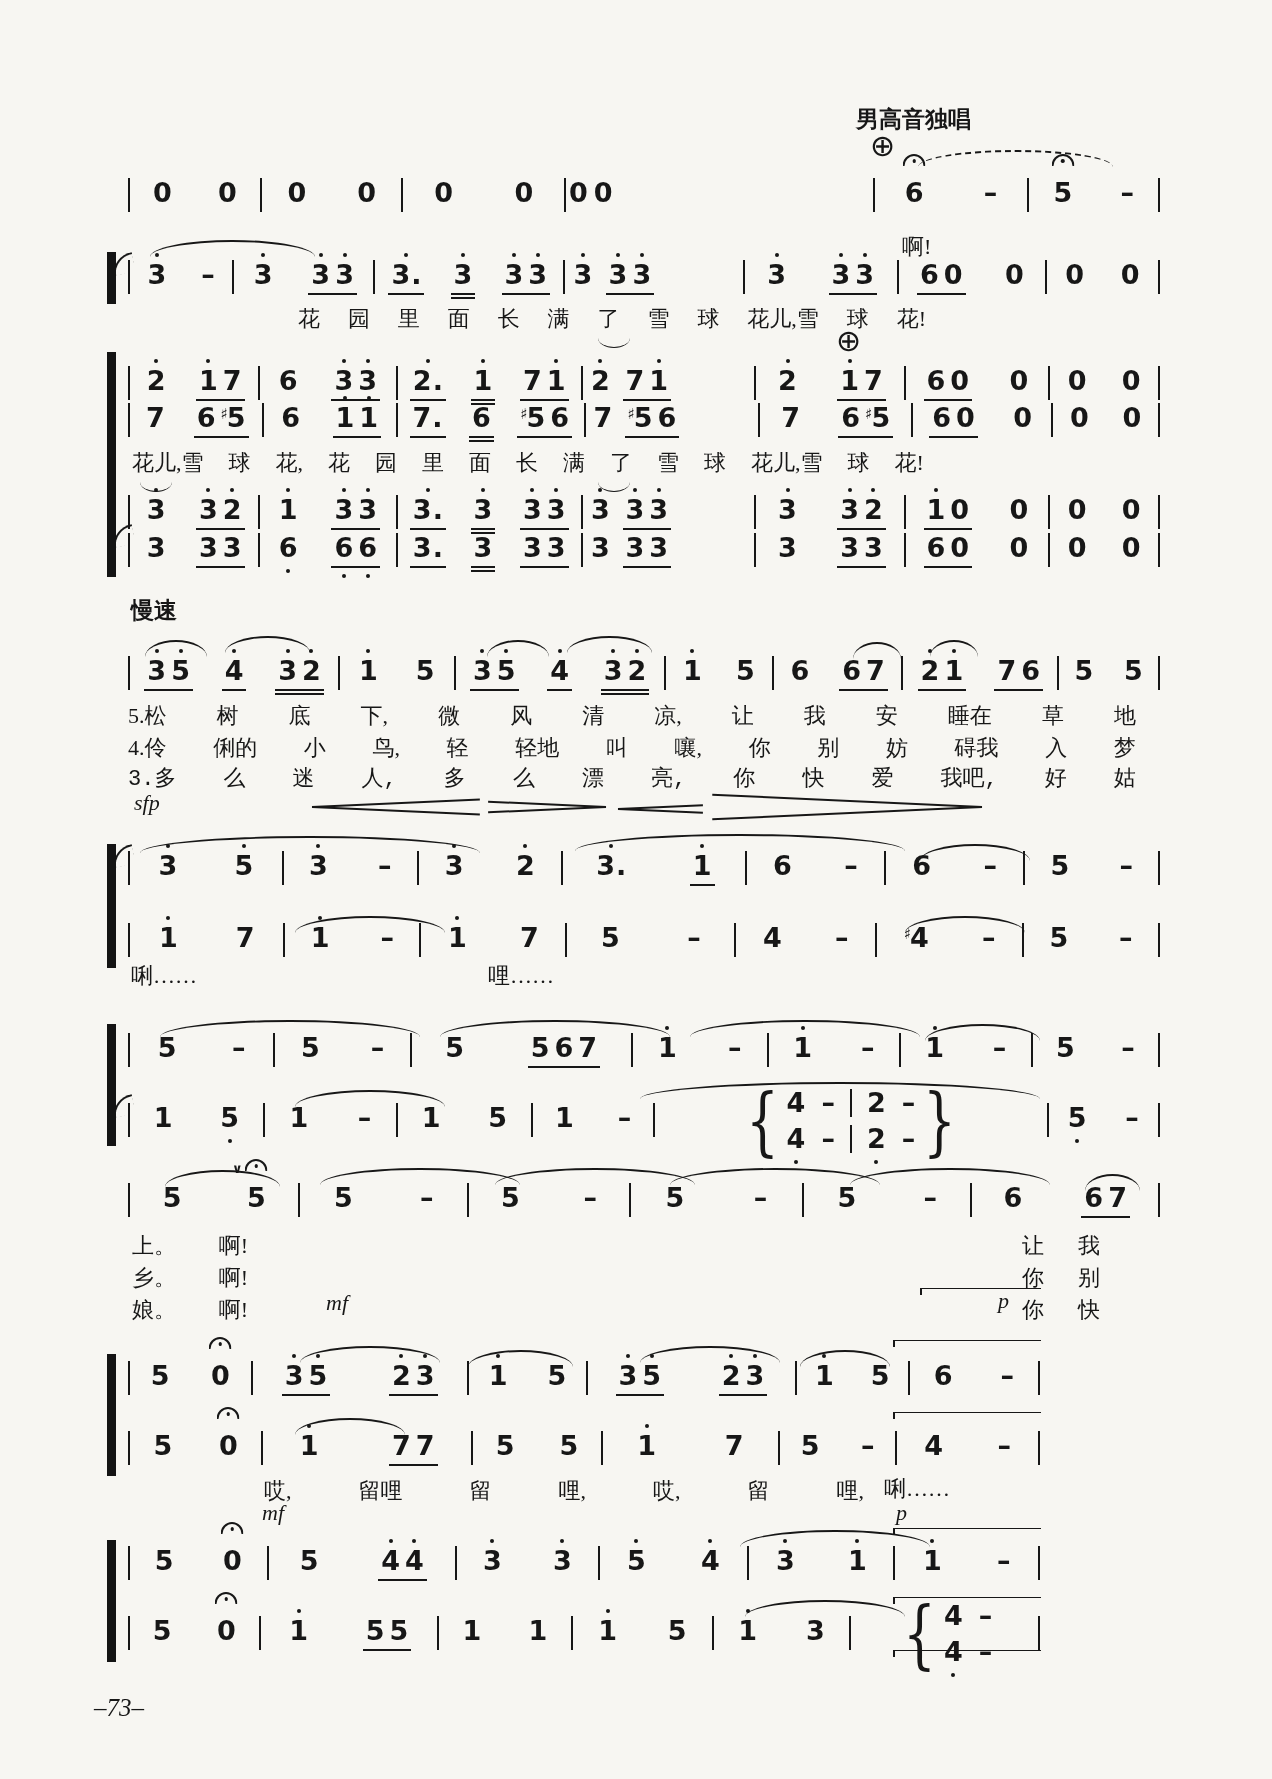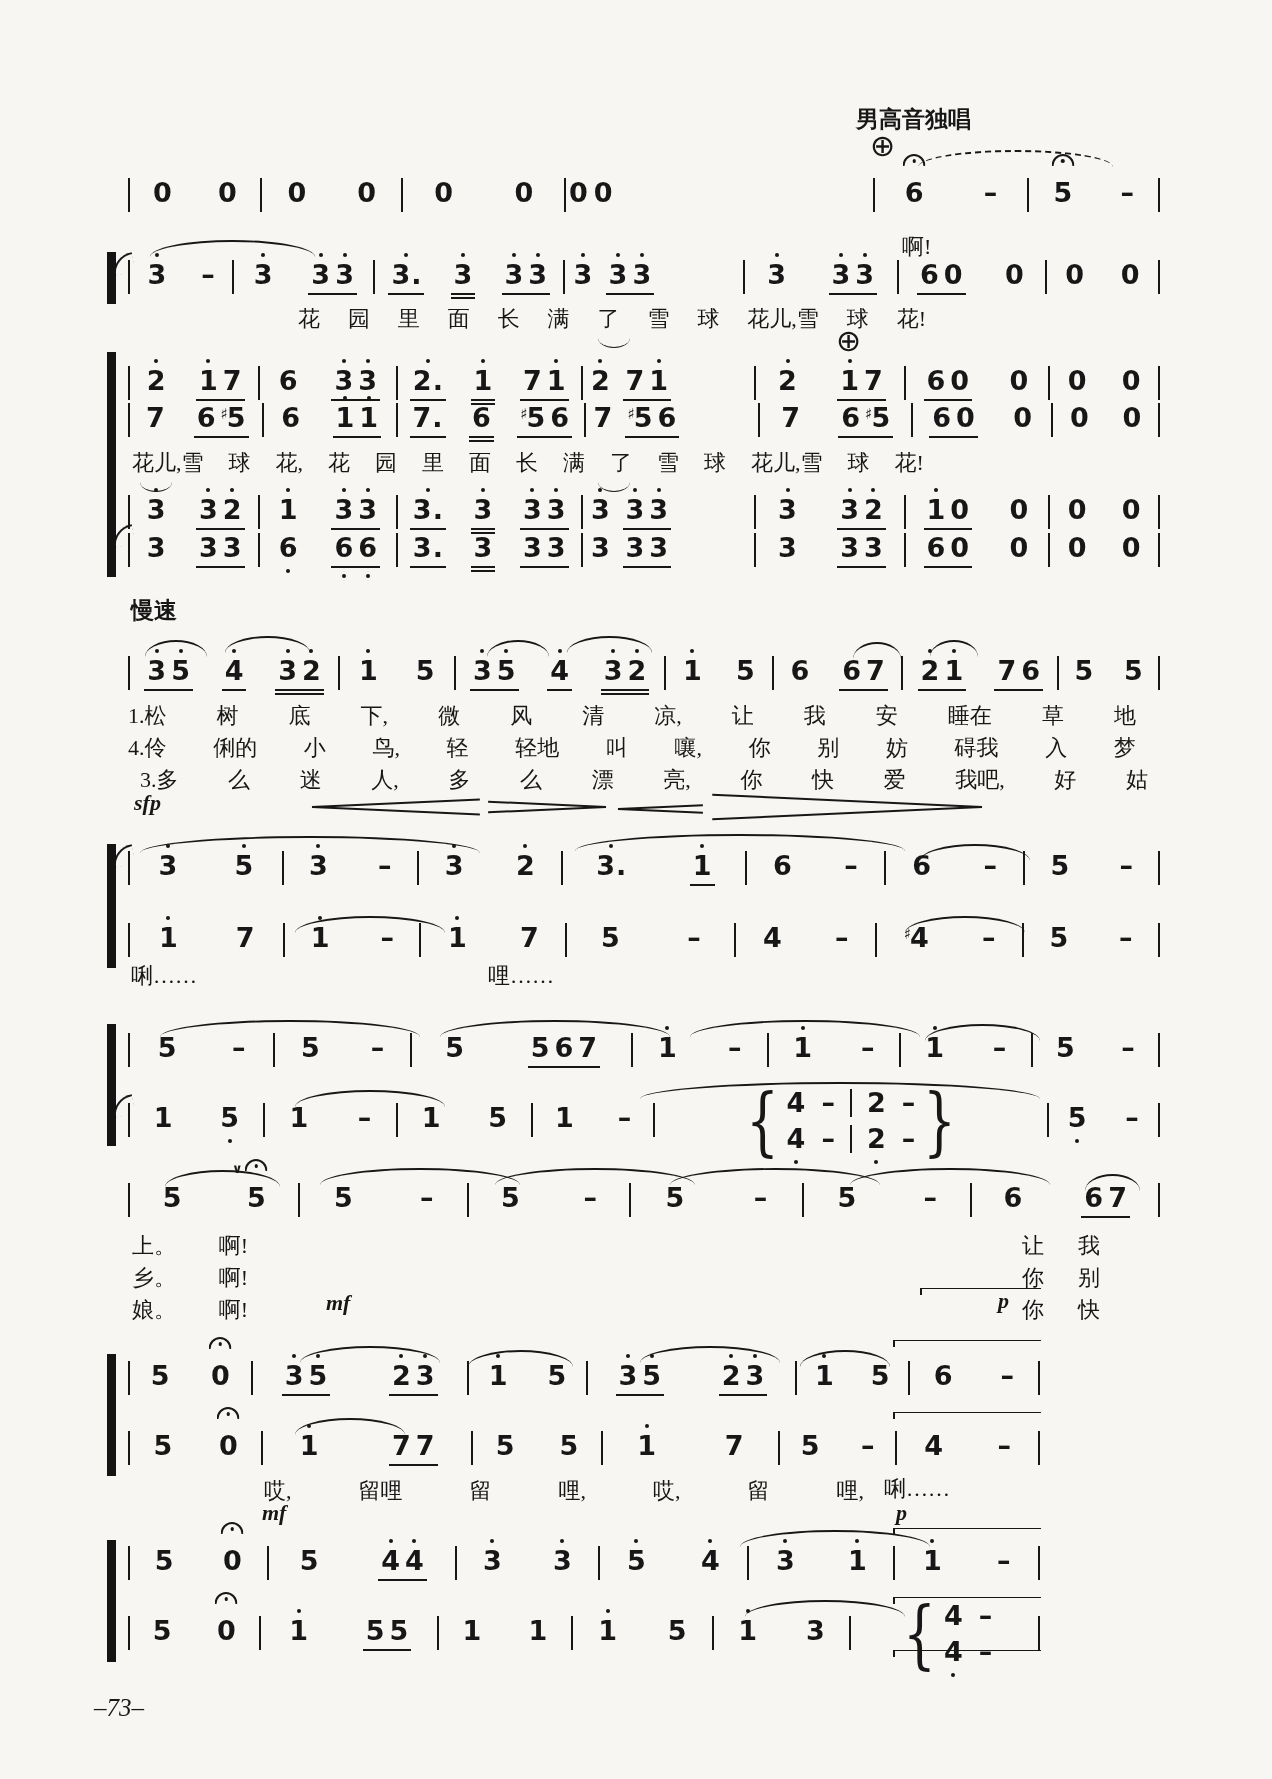--- a/index.html
+++ b/index.html
@@ -32,21 +32,21 @@
   .stk{display:flex;flex-direction:column;gap:5px;}
   .srow{display:flex;align-items:flex-start;gap:14px;height:31px;}
   .sbl{width:2px;height:28px;background:#171717;margin-top:2px;}
   
   .lyr{position:absolute;display:flex;justify-content:space-between;font-size:22px;line-height:26px;
        font-family:"Liberation Serif","DejaVu Serif",serif;white-space:nowrap;}
   
   .lab{position:absolute;white-space:nowrap;}
   .cn{font-size:22px;font-family:"Liberation Serif","DejaVu Serif",serif;}
   .cn-bold{font-size:23px;font-weight:700;font-family:"Liberation Serif","DejaVu Serif",serif;}
-  .dyn{font-size:22px;font-style:italic;font-weight:700;font-family:"Liberation Serif","DejaVu Serif",serif;}
+  .dyn{font-size:22px;font-style:italic;font-weight:400;font-family:"Liberation Serif","DejaVu Serif",serif;}
   .coda{font-size:30px;font-weight:400;}
   .pgnum{position:absolute;font-size:25px;font-style:italic;font-family:"Liberation Serif","DejaVu Serif",serif;}
   
   .arc{position:absolute;height:15px;border-top:2px solid #171717;border-radius:50% 50% 0 0 / 100% 100% 0 0;}
   .arc.dashed{border-top-style:dashed;}
   .cup{position:absolute;height:9px;border-bottom:1.8px solid #171717;border-radius:0 0 50% 50% / 0 0 100% 100%;}
   .hook{position:absolute;width:20px;height:18px;border-left:2px solid #171717;border-top:2px solid #171717;
         border-top-left-radius:100% 100%;transform:rotate(-12deg);}
   
   .hp{position:absolute;height:16px;}
@@ -1177,21 +1177,21 @@
       <span>长</span>
       <span>满</span>
       <span>了</span>
       <span>雪</span>
       <span>球</span>
       <span>花儿,雪</span>
       <span>球</span>
       <span>花!</span>
     </div>
     <div class="lyr" style="left: 128px; top: 703px; width: 1008px;">
-      <span>1.松</span>
+      <span>5.松</span>
       <span>树</span>
       <span>底</span>
       <span>下,</span>
       <span>微</span>
       <span>风</span>
       <span>清</span>
       <span>凉,</span>
       <span>让</span>
       <span>我</span>
       <span>安</span>
@@ -1208,21 +1208,21 @@
       <span>轻地</span>
       <span>叫</span>
       <span>嚷,</span>
       <span>你</span>
       <span>别</span>
       <span>妨</span>
       <span>碍我</span>
       <span>入</span>
       <span>梦</span>
     </div>
-    <div class="lyr" style="left: 140px; top: 767px; width: 1008px;">
+    <div class="lyr" style="left: 128px; top: 767px; width: 1008px; font-family: Liberation Mono, monospace;">
       <span>3.多</span>
       <span>么</span>
       <span>迷</span>
       <span>人,</span>
       <span>多</span>
       <span>么</span>
       <span>漂</span>
       <span>亮,</span>
       <span>你</span>
       <span>快</span>

